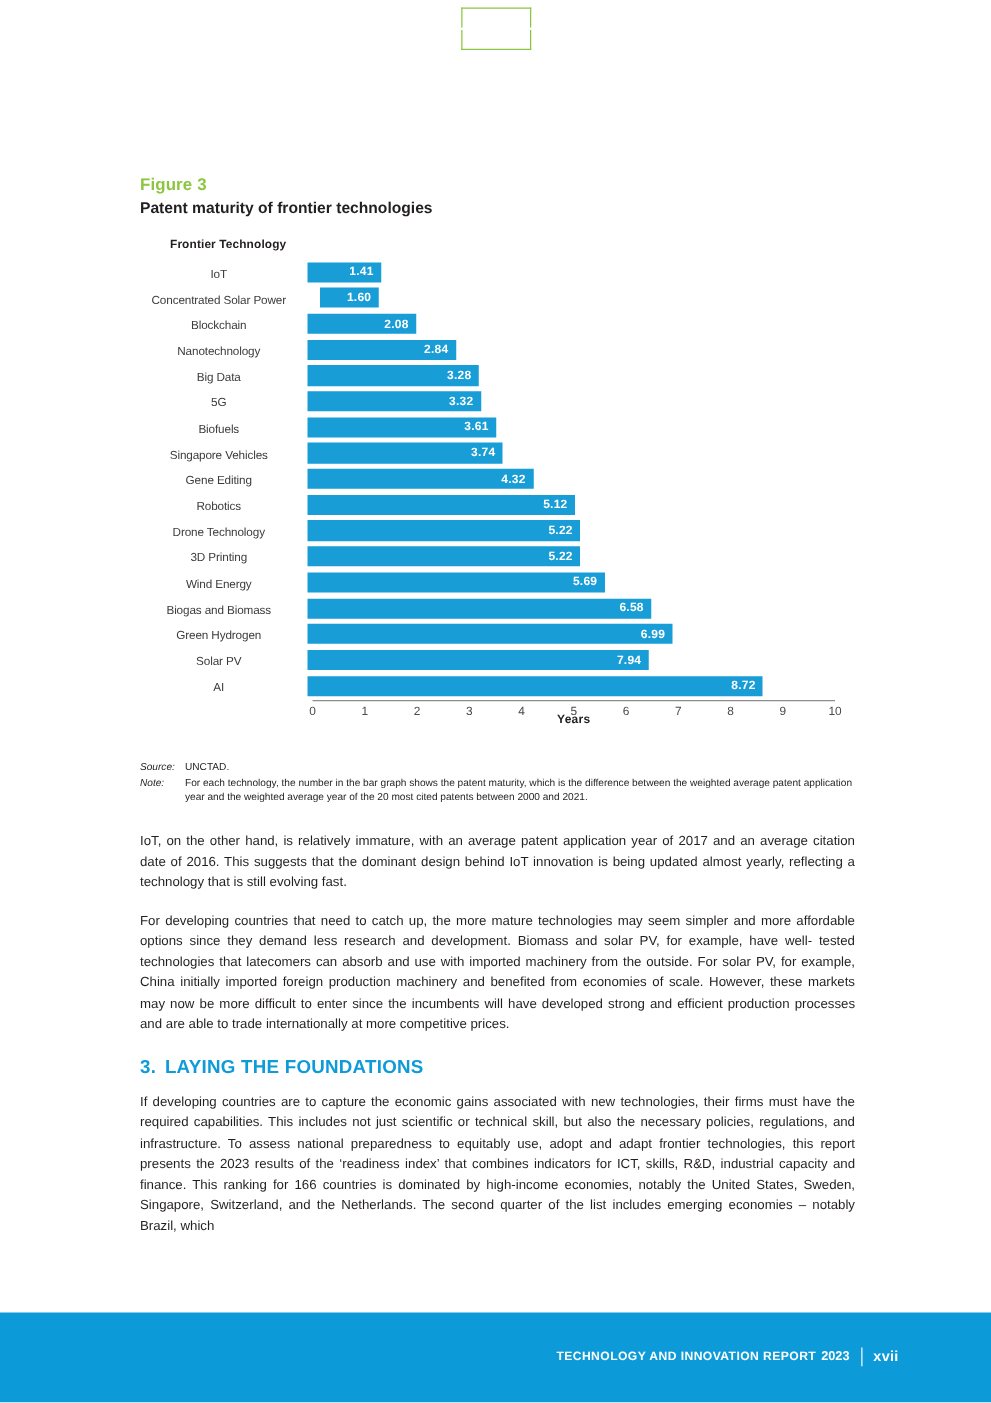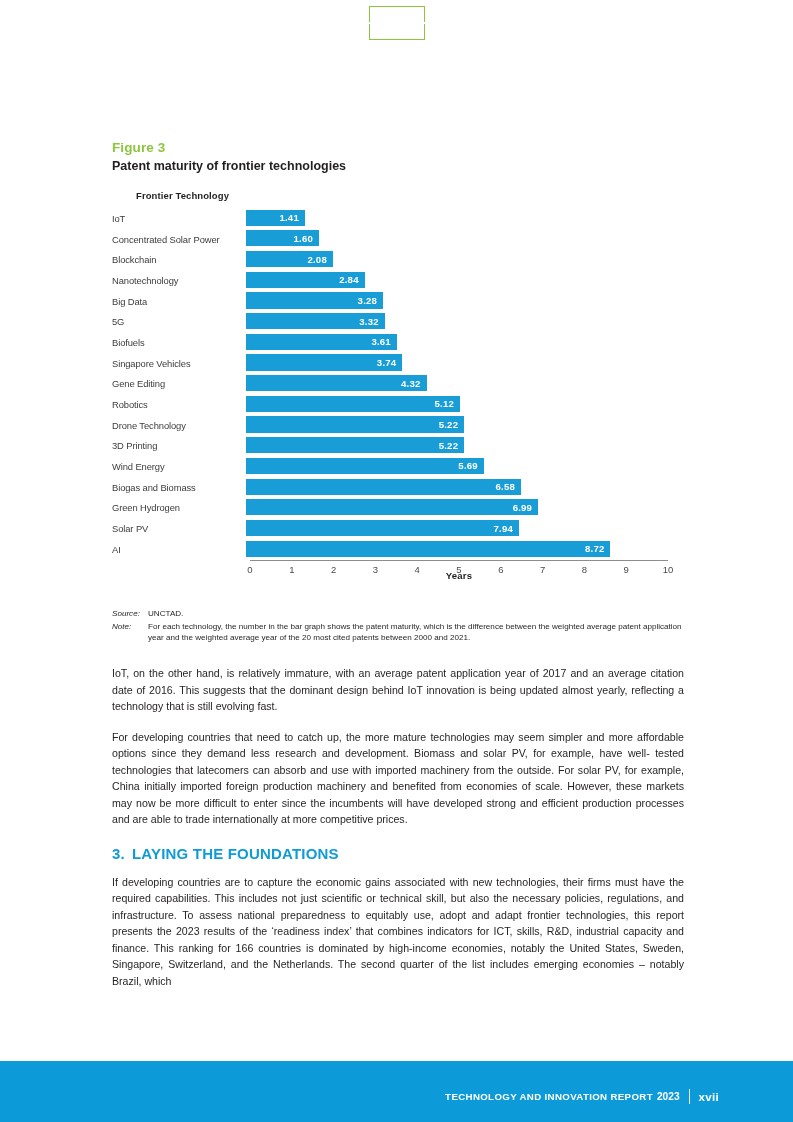--- a/index.html
+++ b/index.html
@@ -94,21 +94,21 @@
     height: 352px;
   }
   .row {
     position: relative;
     height: 20.7px;
     display: flex;
     align-items: center;
   }
   .cat-label {
     width: 134px;
-    text-align: left;
+    text-align: center;
     padding-right: 8px;
     font-size: 9.4px;
     color: #3c3c3c;
     white-space: nowrap;
     flex: 0 0 134px;
     letter-spacing: -0.1px;
   }
   .bar-zone {
     position: relative;
     flex: 1 1 auto;
@@ -202,21 +202,21 @@
     letter-spacing: 0.2px;
   }
   h2.section .num { margin-right: 7px; }
 
   
   .footer-bar {
     position: absolute;
     left: 0;
     bottom: 0;
     width: 793px;
-    height: 61px;
+    height: 72px;
     background: #0c9bd8;
   }
   .footer-inner {
     position: absolute;
     right: 74px;
     top: 28px;
     display: flex;
     align-items: center;
     color: #ffffff;
   }
@@ -257,21 +257,21 @@
         <div class="cat-label">IoT</div>
         <div class="bar-zone">
           <div class="bar" style="width: 58.938px; background: rgb(25, 157, 215);">
             <span class="bar-value" style="color: rgb(255, 255, 255);">1.41</span>
           </div>
         </div>
       </div>
       <div class="row">
         <div class="cat-label">Concentrated Solar Power</div>
         <div class="bar-zone">
-          <div class="bar" style="width: 73px; background: rgb(25, 157, 215);">
+          <div class="bar" style="width: 47px; background: rgb(25, 157, 215); margin-left: 10px;">
             <span class="bar-value" style="color: rgb(255, 255, 255);">1.60</span>
           </div>
         </div>
       </div>
       <div class="row">
         <div class="cat-label">Blockchain</div>
         <div class="bar-zone">
           <div class="bar" style="width: 86.944px; background: rgb(25, 157, 215);">
             <span class="bar-value" style="color: rgb(255, 255, 255);">2.08</span>
           </div>

